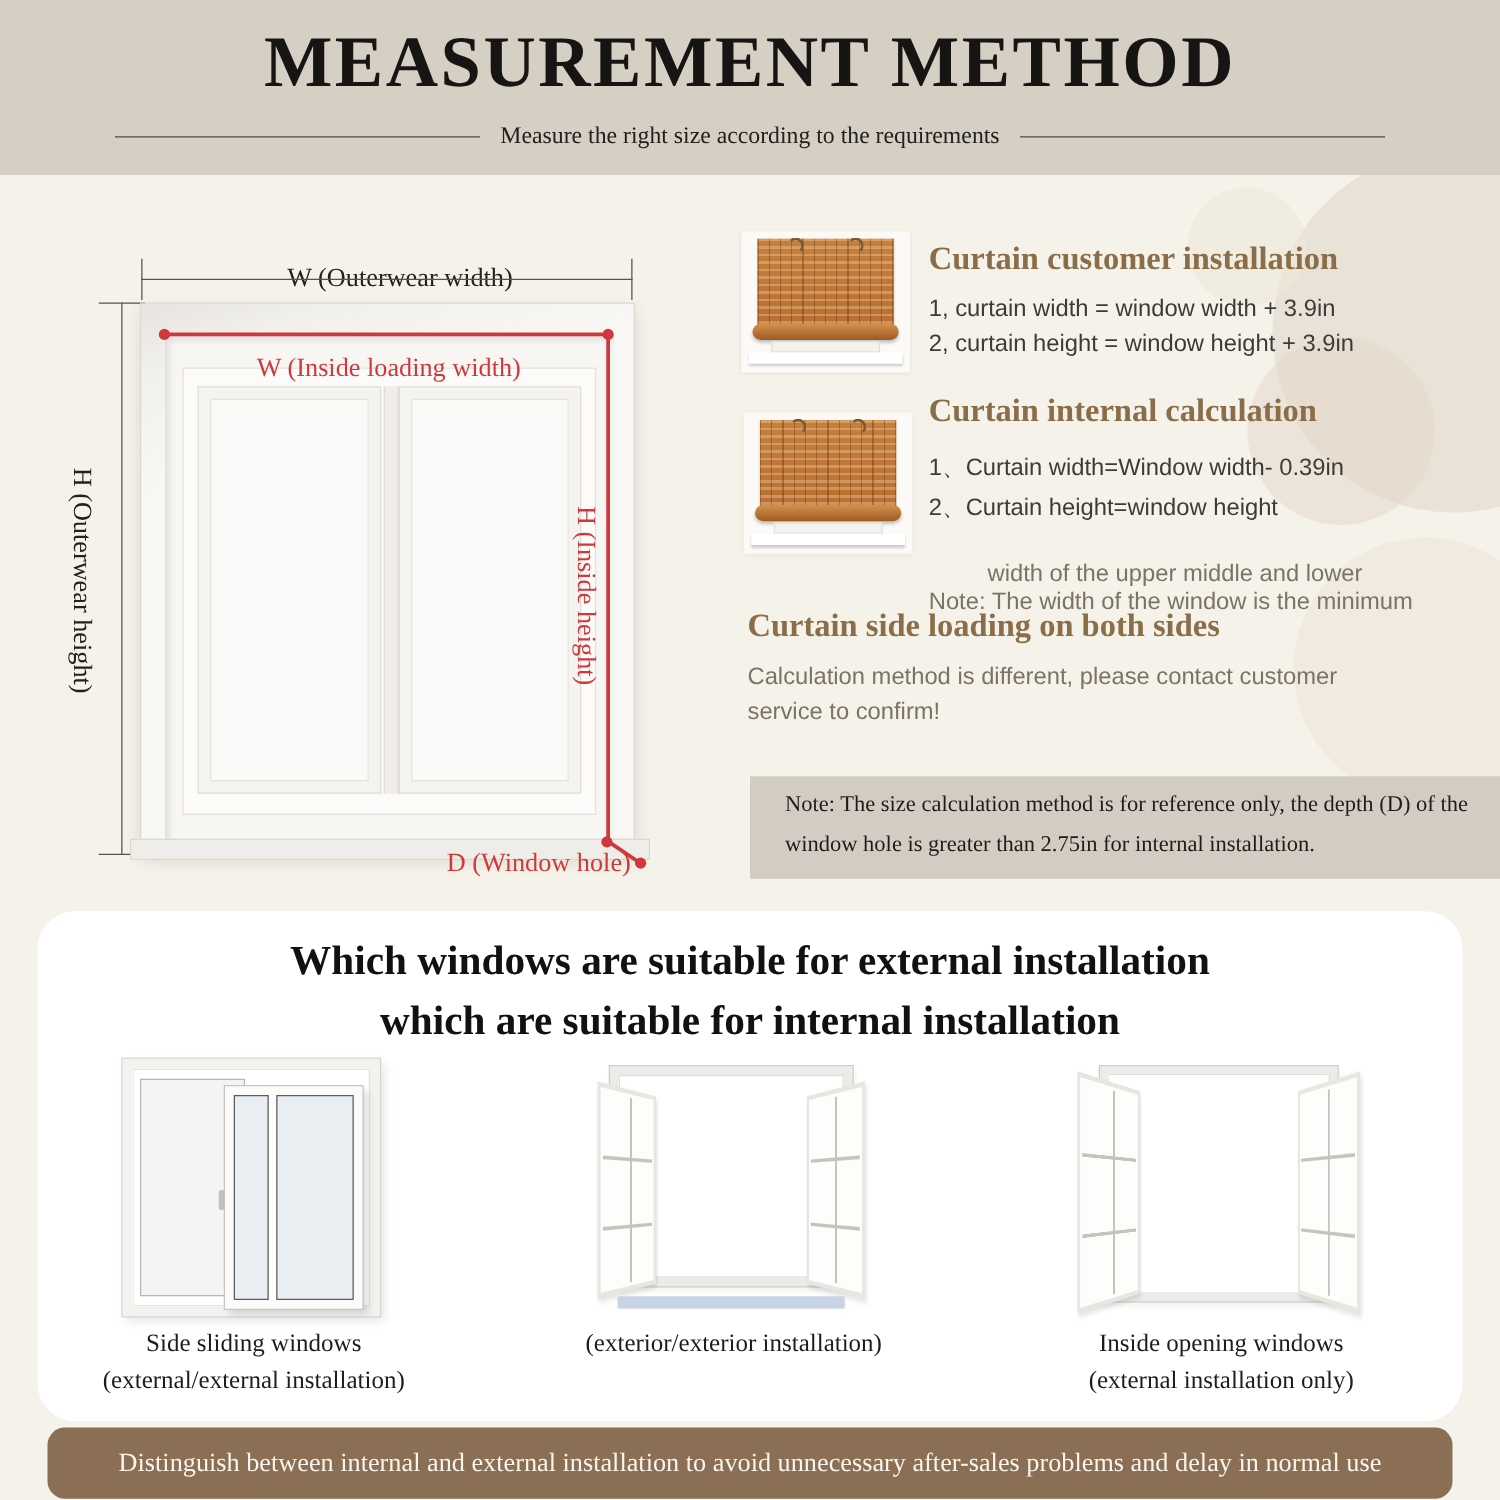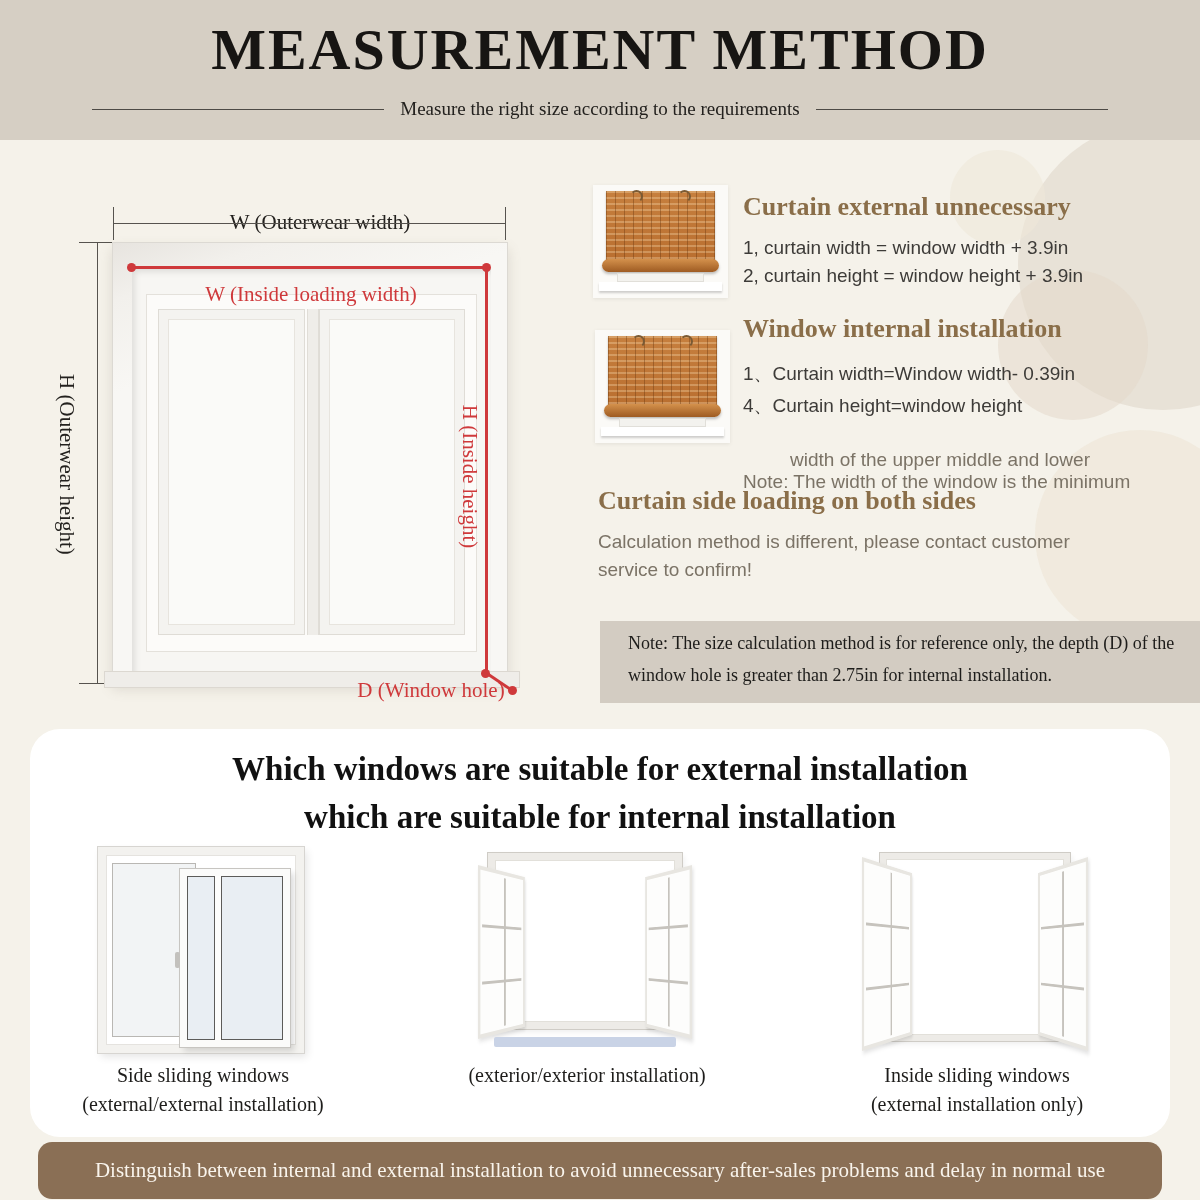--- a/index.html
+++ b/index.html
@@ -181,36 +181,36 @@
 
     <div class="thumb thumb-1">
       <div class="blind">
         <span class="hook hook-l"></span>
         <span class="hook hook-r"></span>
       </div>
       <div class="blind-roll"></div>
       <div class="thumb-window"></div>
       <div class="thumb-sill"></div>
     </div>
-    <div class="sec-heading h-external">Curtain external unnecessary</div>
+    <div class="sec-heading h-external">Curtain customer installation</div>
     <div class="body-sans ext-item1">1, curtain width = window width + 3.9in</div>
     <div class="body-sans ext-item2">2, curtain height = window height + 3.9in</div>
 
     <div class="thumb thumb-2">
       <div class="blind">
         <span class="hook hook-l"></span>
         <span class="hook hook-r"></span>
       </div>
       <div class="blind-roll"></div>
       <div class="thumb-window"></div>
       <div class="thumb-sill"></div>
     </div>
-    <div class="sec-heading h-internal">Window internal installation</div>
+    <div class="sec-heading h-internal">Curtain internal calculation</div>
     <div class="body-sans int-item1">1、Curtain width=Window width- 0.39in</div>
-    <div class="body-sans int-item2">4、Curtain height=window height</div>
+    <div class="body-sans int-item2">2、Curtain height=window height</div>
     <div class="body-sans muted int-note1">Note: The width of the window is the minimum</div>
     <div class="body-sans muted int-note2">width of the upper middle and lower</div>
 
     <div class="sec-heading h-side">Curtain side loading on both sides</div>
     <div class="body-sans muted side-body1">Calculation method is different, please contact customer</div>
     <div class="body-sans muted side-body2">service to confirm!</div>
   </div>
 
   <div class="note-box">
     <div class="note-line note-l1">Note: The size calculation method is for reference only, the depth (D) of the</div>
@@ -254,21 +254,21 @@
     </div>
 
     <div class="caption cap-1">
       <div>Side sliding windows</div>
       <div>(external/external installation)</div>
     </div>
     <div class="caption cap-2">
       <div>(exterior/exterior installation)</div>
     </div>
     <div class="caption cap-3">
-      <div>Inside sliding windows</div>
+      <div>Inside opening windows</div>
       <div>(external installation only)</div>
     </div>
   </div>
 
   <div class="footer-bar">
     <div class="footer-text">Distinguish between internal and external installation to avoid unnecessary after-sales problems and delay in normal use</div>
   </div>
 
 </div>
 

